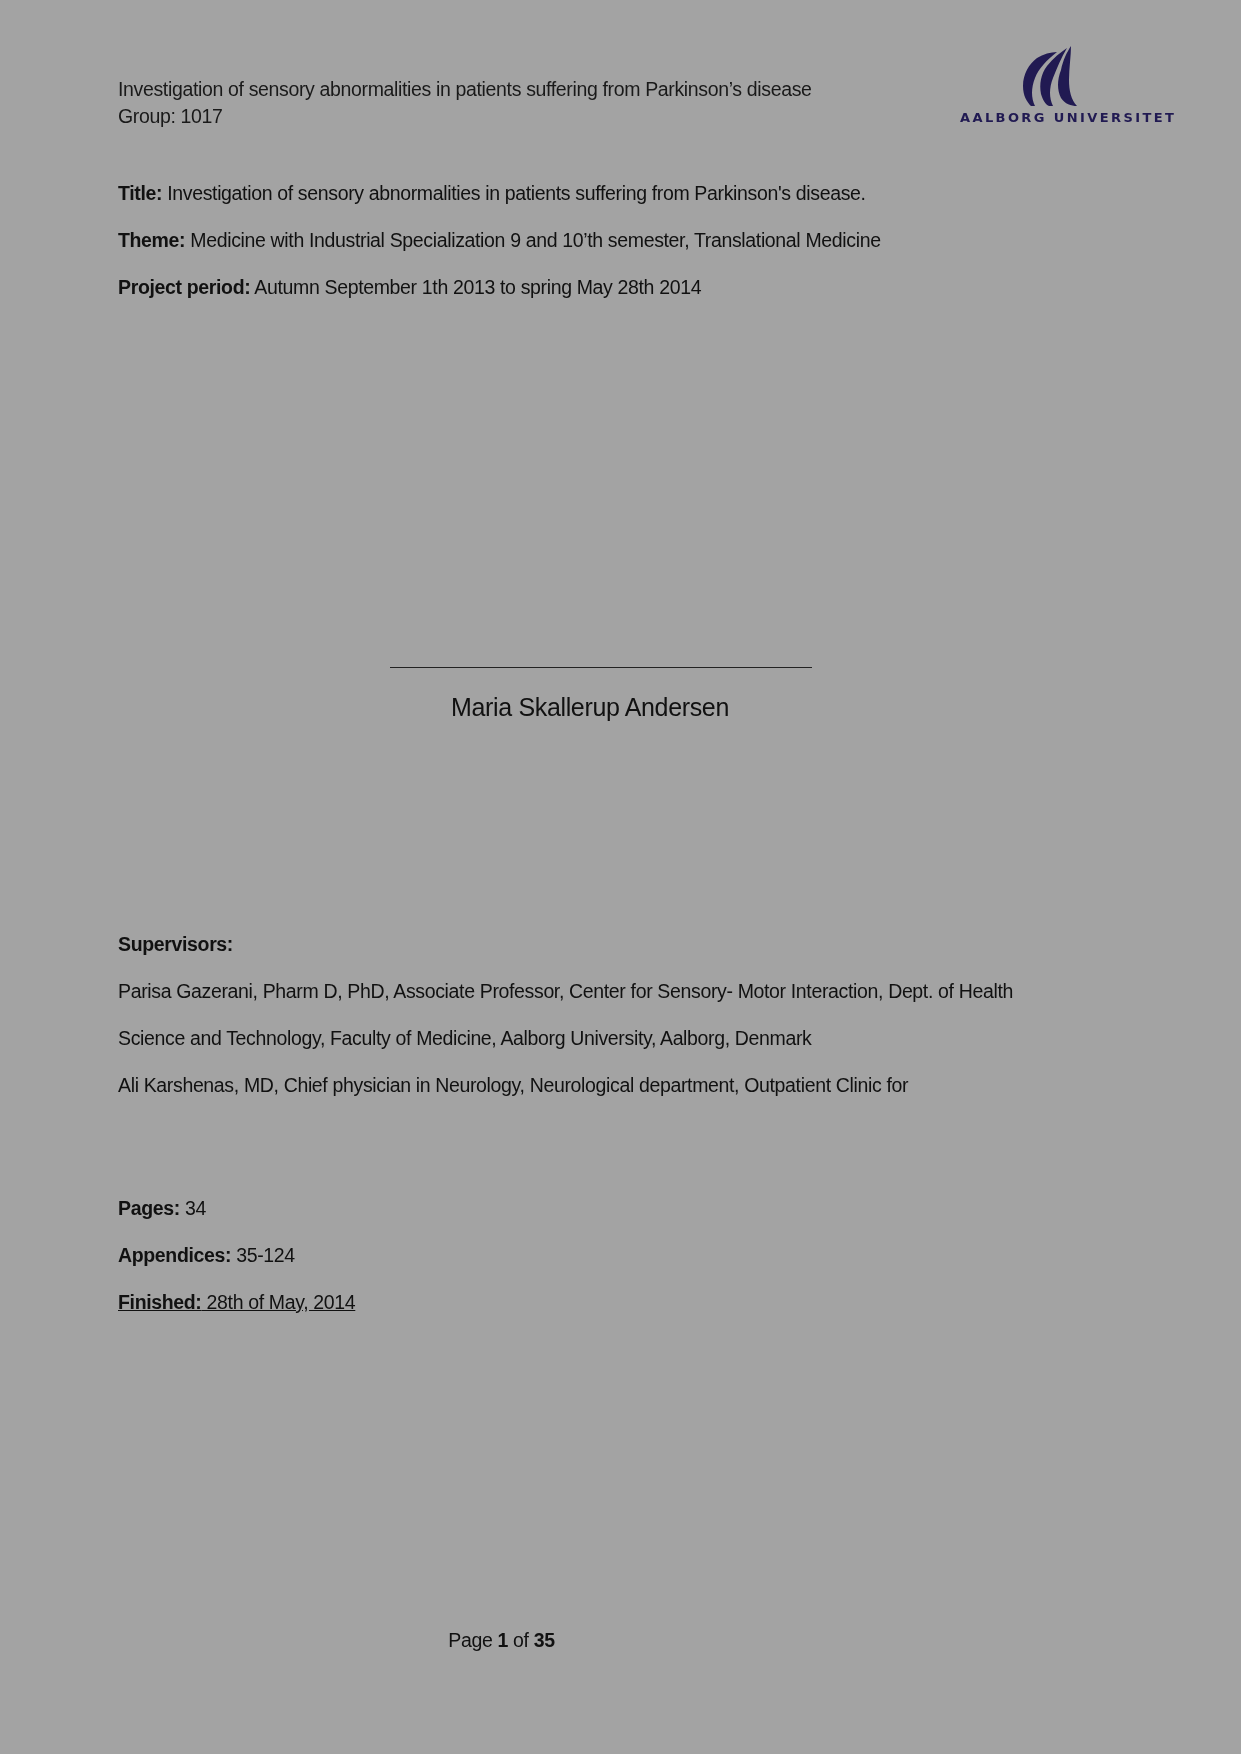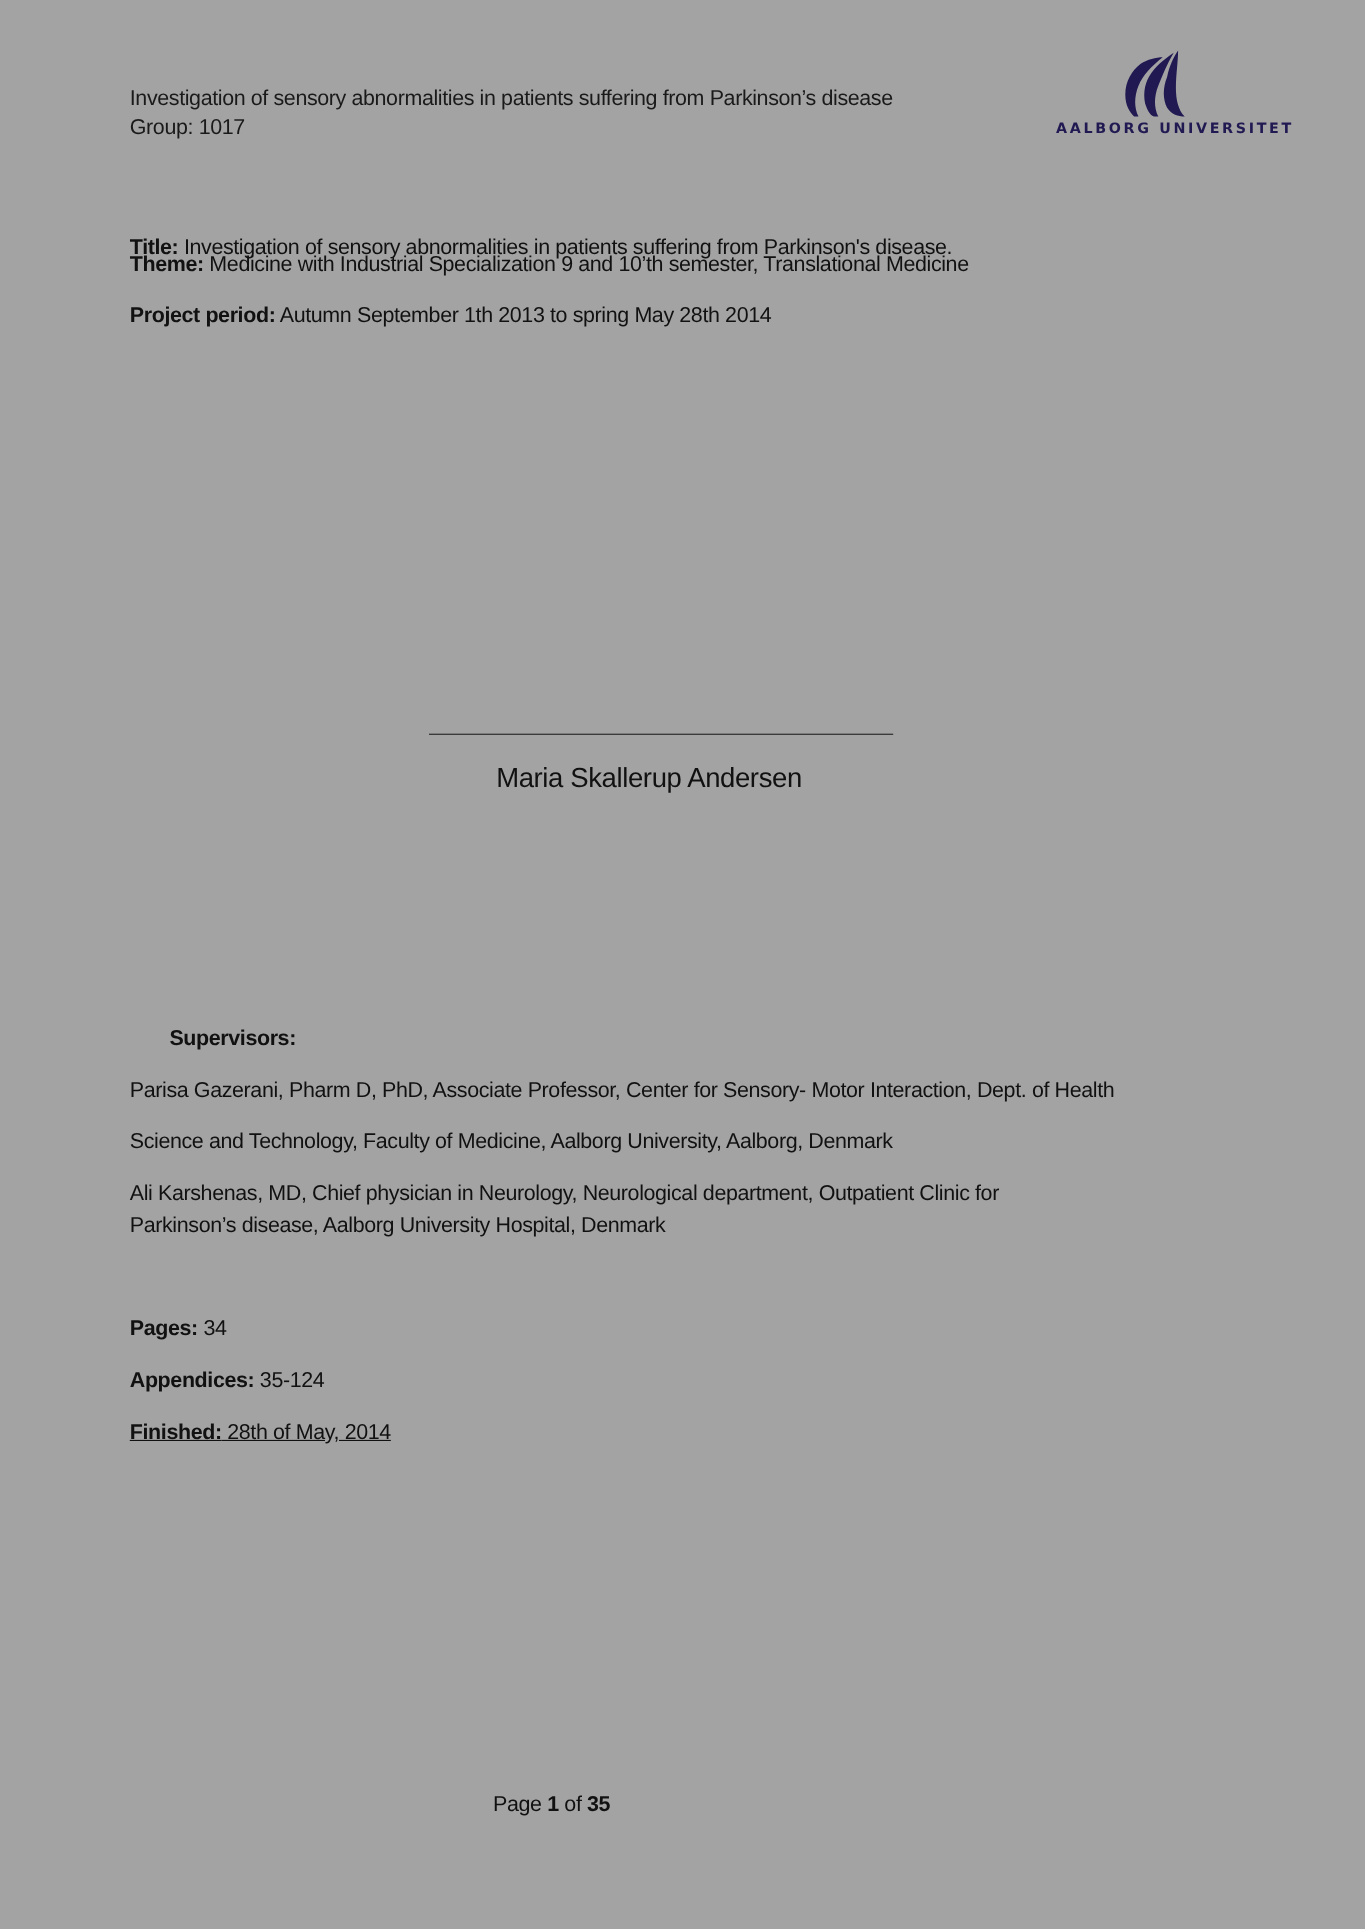--- a/index.html
+++ b/index.html
@@ -109,40 +109,39 @@
 
   <div class="logo">
     <svg class="mark" viewBox="0 0 66 66" xmlns="http://www.w3.org/2000/svg">
       <path d="M20 14 C 12 20, 6 30, 6 42 C 6 52, 10 58, 14 62 L 18 62 C 14 54, 14 44, 18 34 C 22 24, 30 16, 40 8 C 34 8, 26 10, 20 14 Z" fill="#211a52"></path>
       <path d="M30 22 C 24 30, 22 40, 24 50 C 26 56, 28 60, 32 62 L 36 62 C 32 54, 32 44, 36 34 C 40 24, 44 14, 50 4 C 44 8, 36 14, 30 22 Z" fill="#211a52"></path>
       <path d="M44 26 C 40 36, 40 46, 44 54 C 48 60, 54 62, 60 62 C 54 56, 52 46, 52 36 C 52 24, 54 12, 54 2 C 50 8, 46 16, 44 26 Z" fill="#211a52"></path>
     </svg>
     <div class="wordmark">AALBORG UNIVERSITET</div>
   </div>
 
-  <div class="line" style="top:181px;margin-top:32px;">
+  <div class="line" style="top:181px;">
     <b>Title:</b><span> Investigation of sensory abnormalities in patients suffering from Parkinson's disease.</span>
   </div>
   <div class="line" style="top:228px;">
     <b>Theme:</b><span> Medicine with Industrial Specialization 9 and 10’th semester, Translational Medicine</span>
   </div>
   <div class="line" style="top:275px;">
     <b>Project period:</b><span> Autumn September 1th 2013 to spring May 28th 2014</span>
   </div>
 
   <div class="sig-line"></div>
   <div class="author">Maria Skallerup Andersen</div>
 
-  <div class="line" style="top:932px;margin-left:36px;">
+  <div class="line" style="top:932px;">
     <b>Supervisors:</b>
   </div>
   <div class="line" style="top:979px;">Parisa Gazerani, Pharm D, PhD, Associate Professor, Center for Sensory- Motor Interaction, Dept. of Health</div>
   <div class="line" style="top:1026px;">Science and Technology, Faculty of Medicine, Aalborg University, Aalborg, Denmark</div>
   <div class="line" style="top:1073px;">Ali Karshenas, MD, Chief physician in Neurology, Neurological department, Outpatient Clinic for</div>
-  <div class="line" style="top:1102px;">Parkinson’s disease, Aalborg University Hospital, Denmark</div>
 
   <div class="line" style="top:1196px;">
     <b>Pages:</b><span> 34</span>
   </div>
   <div class="line" style="top:1243px;">
     <b>Appendices:</b><span> 35-124</span>
   </div>
   <div class="line" style="top:1290px;text-decoration:underline;">
     <b>Finished:</b><span> 28th of May, 2014</span>
   </div>

